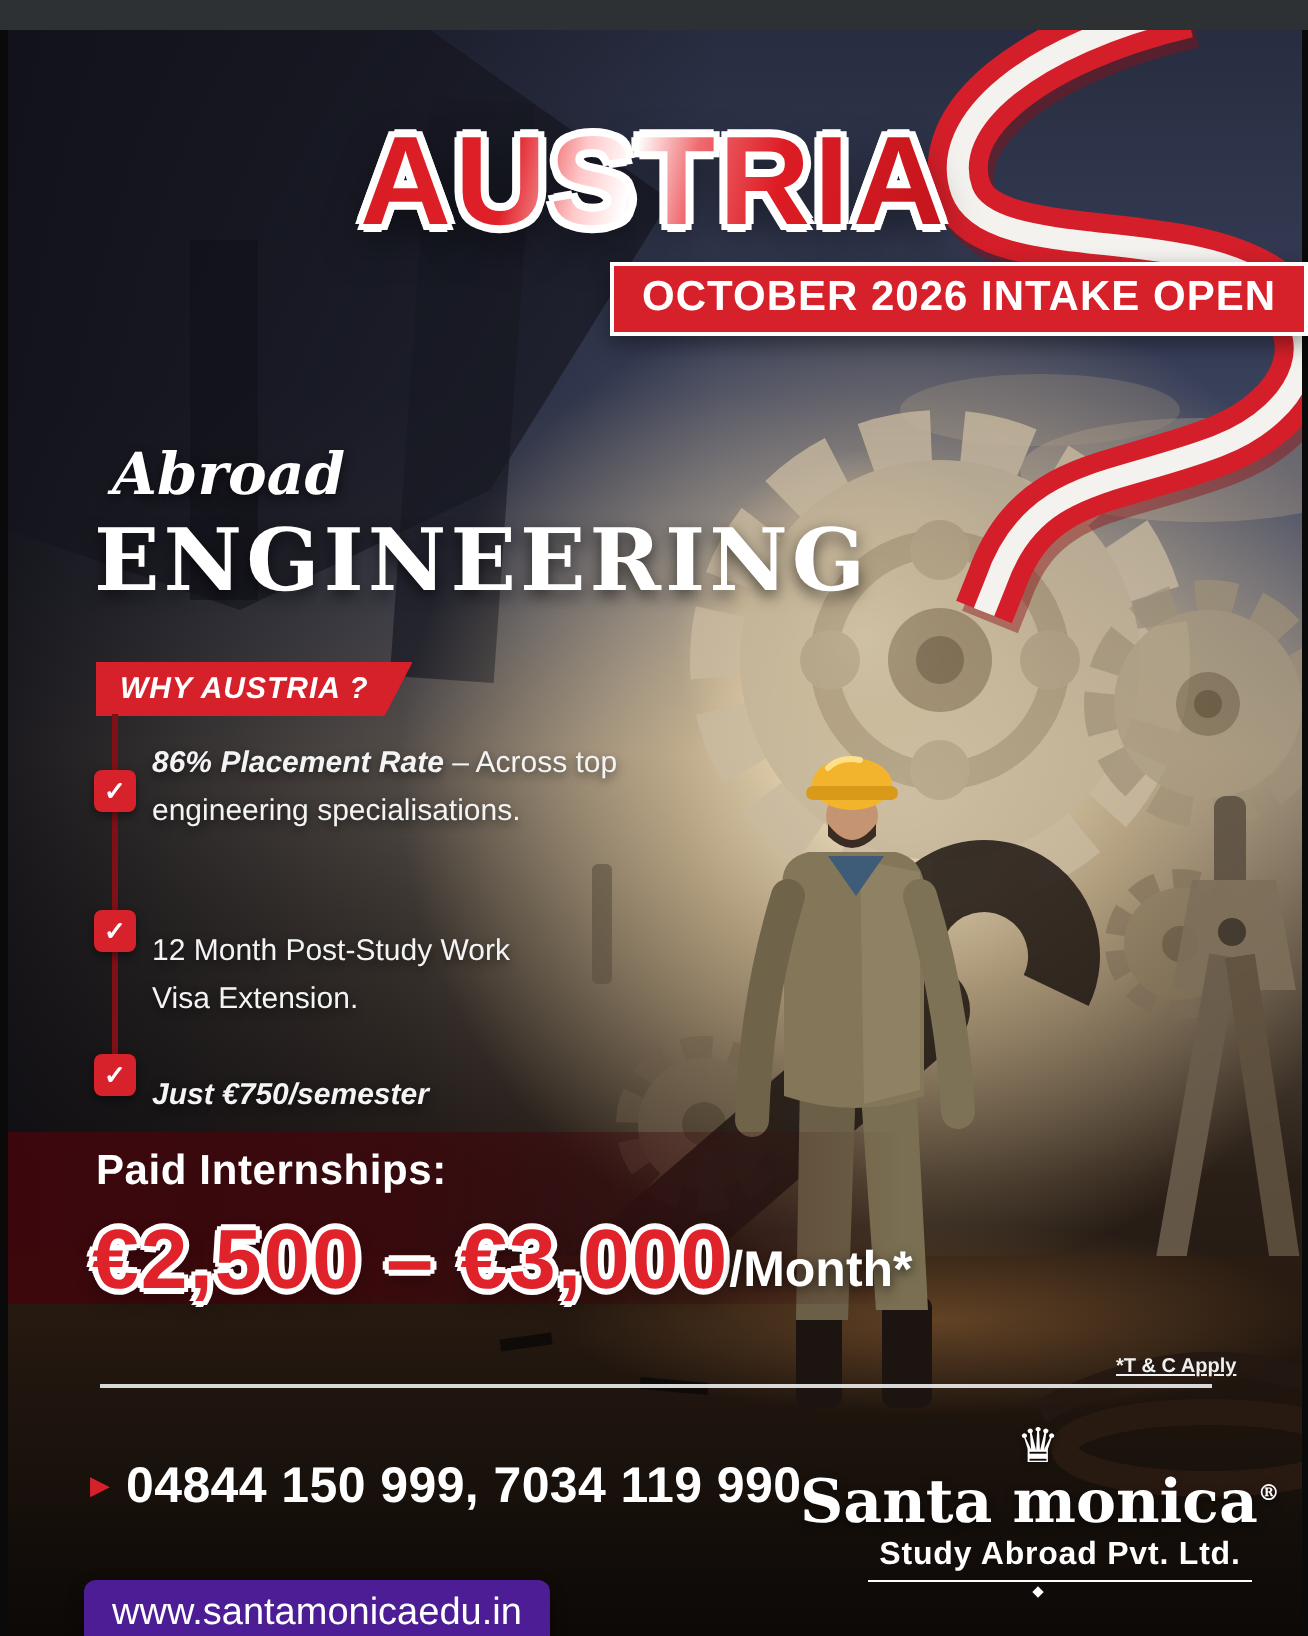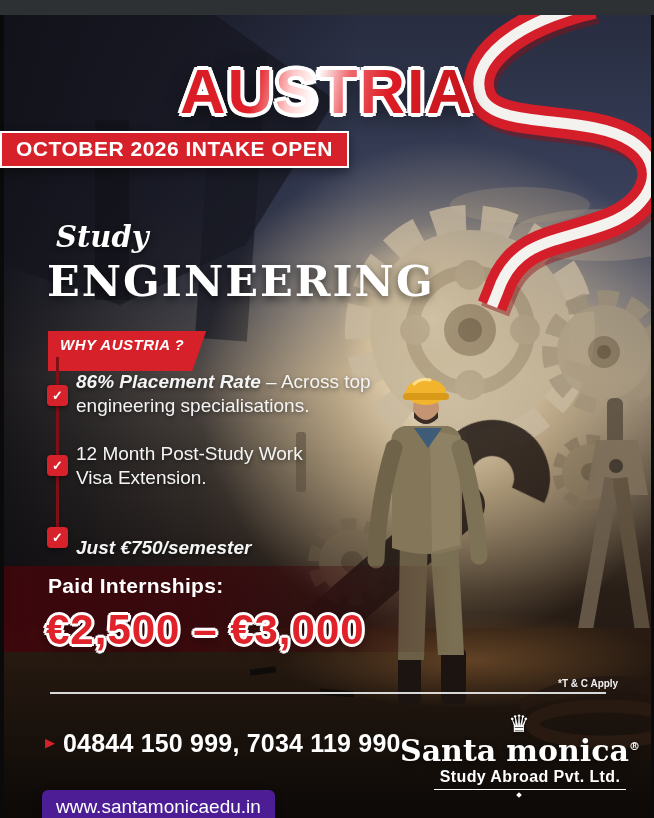--- a/index.html
+++ b/index.html
@@ -23,57 +23,57 @@
                letter-spacing:2px;line-height:70px;}
   .t-outline{position:absolute;left:0;top:0;width:100%;color:#fff;
     text-shadow:-3px -3px 0 #fff,3px -3px 0 #fff,-3px 3px 0 #fff,3px 3px 0 #fff,
       -4px 0 0 #fff,4px 0 0 #fff,0 -4px 0 #fff,0 4px 0 #fff,0 9px 20px rgba(0,0,0,.65);}
   .t-fill{position:relative;color:#d81f26;}
   @supports ((-webkit-background-clip: text) or (background-clip: text)){
     .t-fill{background:linear-gradient(102deg,#d81c24 0%,#e02028 26%,#ffc9c9 38%,#ffffff 46%,#ef6b70 56%,#dd1c24 70%,#c3151c 100%);
       -webkit-background-clip:text;background-clip:text;color:transparent;}
   }
 
-  .badge-row{position:absolute;left:0;right:0;top:131px;text-align:left;}
+  .badge-row{position:absolute;left:0;right:0;top:131px;text-align:right;}
   .intake-badge{display:inline-block;background:#d6212a;border:2px solid #fff;
     padding:4px 14px 5px;font-size:21px;font-weight:bold;letter-spacing:.5px;
     box-shadow:0 4px 10px rgba(0,0,0,.4);}
 
   
   .study-script{position:absolute;left:56px;top:220px;font-family:"DejaVu Serif",serif;
     font-style:italic;font-weight:bold;font-size:29px;text-shadow:0 2px 6px rgba(0,0,0,.6);}
   .program{position:absolute;left:47px;top:256px;font-family:"DejaVu Serif",serif;
     font-weight:bold;font-size:43px;letter-spacing:2px;text-shadow:0 3px 8px rgba(0,0,0,.6);}
 
   
   .why-banner{position:absolute;left:48px;top:331px;background:#d6212a;color:#fff;
     font-size:15px;font-weight:bold;font-style:italic;letter-spacing:.5px;
-    padding:5px 22px 18px 12px;clip-path:polygon(0 0,100% 0,calc(100% - 14px) 100%,0 100%);
+    padding:5px 22px 5px 12px;clip-path:polygon(0 0,100% 0,calc(100% - 14px) 100%,0 100%);
     box-shadow:0 3px 8px rgba(0,0,0,.4);}
   .connector{position:absolute;left:56px;top:357px;width:3px;height:184px;background:#7e1016;z-index:9;}
   .check{position:absolute;width:21px;height:21px;background:#d7222b;border-radius:4px;
     display:flex;align-items:center;justify-content:center;font-size:13px;font-weight:bold;
     color:#fff;box-shadow:0 2px 5px rgba(0,0,0,.45);z-index:10;}
   .check1{left:47px;top:385px;} .check2{left:47px;top:455px;} .check3{left:47px;top:527px;}
-  .item{position:absolute;left:76px;width:310px;font-size:19px;line-height:24px;
+  .item{position:absolute;left:76px;width:310px;font-size:15px;line-height:24px;
     color:#f4f4f4;text-shadow:0 2px 5px rgba(0,0,0,.55);}
-  .item1{top:370px;} .item2{top:442px;} .item3{top:512px;}
+  .item1{top:370px;} .item2{top:464px;} .item3{top:512px;}
   .bi{font-weight:bold;font-style:italic;}
 
   
   .paid-label{position:absolute;left:48px;top:574px;font-size:21px;font-weight:bold;letter-spacing:.3px;}
   .euro-row{position:absolute;left:46px;top:607px;display:flex;align-items:flex-end;}
   .euro-big{font-size:42px;font-weight:bold;letter-spacing:1px;color:#e0222a;line-height:46px;
     text-shadow:-2px -2px 0 #fff,2px -2px 0 #fff,-2px 2px 0 #fff,2px 2px 0 #fff,
       -3px 0 0 #fff,3px 0 0 #fff,0 -3px 0 #fff,0 3px 0 #fff,0 5px 10px rgba(0,0,0,.45);}
   .euro-suffix{font-size:25px;font-weight:bold;color:#fff;padding-bottom:3px;
     text-shadow:0 2px 6px rgba(0,0,0,.6);}
 
   
-  .tc-note{position:absolute;left:558px;top:678px;font-size:10px;font-weight:bold;color:#f0f0f0;}
+  .tc-note{position:absolute;left:558px;top:678px;font-size:10px;font-weight:bold;color:#f0f0f0;text-decoration:underline;}
   .divider{position:absolute;left:50px;right:48px;top:692px;height:2px;background:#e9e9e9;opacity:.92;}
 
   
   .phone-bullet{position:absolute;left:45px;top:735px;color:#d6212a;font-size:13px;}
   .phones{position:absolute;left:63px;top:729px;font-size:25px;font-weight:bold;letter-spacing:.2px;}
   .site-badge{position:absolute;left:42px;top:790px;background:#4c1d95;border-radius:6px;
     padding:6px 14px 7px;font-size:19px;color:#fff;box-shadow:0 3px 8px rgba(0,0,0,.4);}
 
   
   .brand{position:absolute;left:400px;top:712px;width:238px;text-align:center;}
@@ -231,21 +231,21 @@
       <span class="title-stack">
         <span class="t-outline">AUSTRIA</span>
         <span class="t-fill">AUSTRIA</span>
       </span>
     </div>
 
     <div class="badge-row">
       <span class="intake-badge">OCTOBER 2026 INTAKE OPEN</span>
     </div>
 
-    <div class="study-script">Study</div>
+    <div class="study-script">Abroad</div>
     <div class="program">ENGINEERING</div>
 
     <div class="why-banner">WHY AUSTRIA ?</div>
     <div class="connector"></div>
 
     <span class="check check1">✓</span>
     <div class="item item1">
       <span class="bi">86% Placement Rate</span><span> – Across top</span><br>
       <span>engineering specialisations.</span>
     </div>
@@ -258,20 +258,21 @@
 
     <span class="check check3">✓</span>
     <div class="item item3">
       <br>
       <span class="bi">Just €750/semester</span>
     </div>
 
     <div class="paid-label">Paid Internships:</div>
     <div class="euro-row">
       <span class="euro-big">€2,500 – €3,000</span>
+      <span class="euro-suffix">/Month*</span>
     </div>
 
     <div class="tc-note">*T &amp; C Apply</div>
     <div class="divider"></div>
 
     <span class="phone-bullet">▶</span>
     <div class="phones">04844 150 999, 7034 119 990</div>
     <div class="site-badge">www.santamonicaedu.in</div>
 
     <div class="brand">

